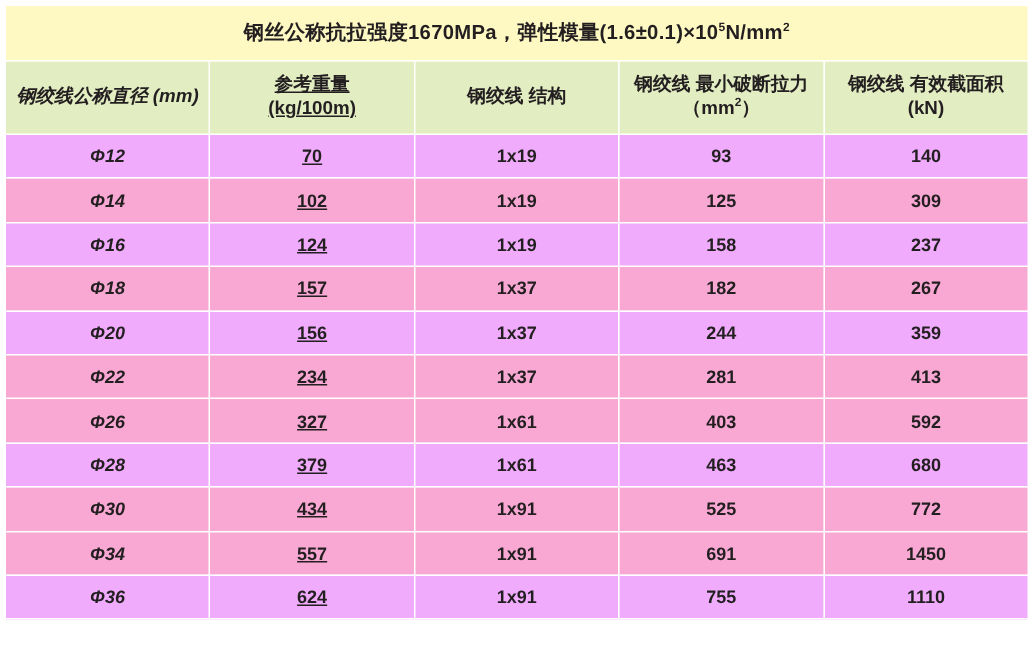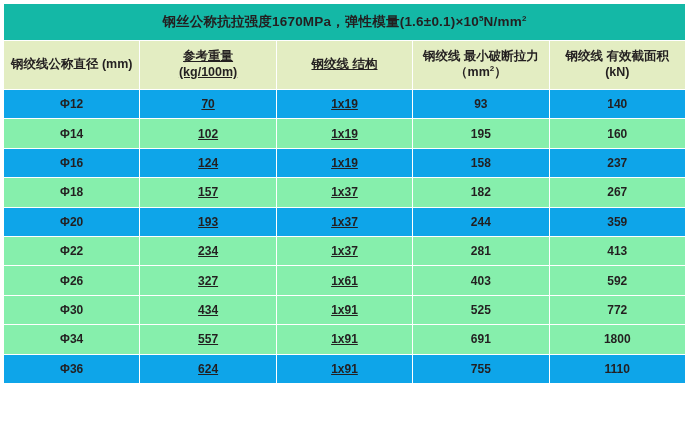--- a/index.html
+++ b/index.html
@@ -26,43 +26,43 @@
     table-layout: fixed;
   }
   table.spec td, table.spec th {
     border: 1px solid #ffffff;
     text-align: center;
     vertical-align: middle;
     font-weight: bold;
     color: #231f20;
   }
   .title-row td {
-    background: #14b8a6;
+    background: #fef9c3;
     height: 34px;
     font-size: 13.5px;
     letter-spacing: 0.2px;
     border: 1px solid #ffffff;
   }
   .head-row td {
     background: #e3edc2;
     height: 44px;
     font-size: 12.5px;
     line-height: 1.25;
     padding: 2px 4px;
   }
   .data-row td {
     height: 28.4px;
     font-size: 12px;
     padding: 0;
   }
-  .data-row.odd td { background: #0ea5e9; }
-  .data-row.even td { background: #86efac; text-align: center; }
-  .c0 { width: 150px; }
+  .data-row.odd td { background: #f0abfc; }
+  .data-row.even td { background: #f9a8d4; text-align: center; }
+  .c0 { width: 150px; font-style: italic; }
   .c1 { width: 96px; text-decoration: underline; }
-  .c2 { width: 126px; text-decoration: underline; }
+  .c2 { width: 126px; }
   .c3 { width: 160px; }
   .c4 { width: 151px; }
   sup {
     font-size: 8px;
     vertical-align: super;
     line-height: 0;
   }
 </style>
 </head>
 <body>
@@ -92,71 +92,78 @@
         <td class="c0">Φ12</td>
         <td class="c1">70</td>
         <td class="c2">1x19</td>
         <td class="c3">93</td>
         <td class="c4">140</td>
       </tr>
       <tr class="data-row even">
         <td class="c0">Φ14</td>
         <td class="c1">102</td>
         <td class="c2">1x19</td>
-        <td class="c3">195</td>
-        <td class="c4">160</td>
+        <td class="c3">125</td>
+        <td class="c4">309</td>
       </tr>
       <tr class="data-row odd">
         <td class="c0">Φ16</td>
         <td class="c1">124</td>
         <td class="c2">1x19</td>
         <td class="c3">158</td>
         <td class="c4">237</td>
       </tr>
       <tr class="data-row even">
         <td class="c0">Φ18</td>
         <td class="c1">157</td>
         <td class="c2">1x37</td>
         <td class="c3">182</td>
         <td class="c4">267</td>
       </tr>
       <tr class="data-row odd">
         <td class="c0">Φ20</td>
-        <td class="c1">193</td>
+        <td class="c1">156</td>
         <td class="c2">1x37</td>
         <td class="c3">244</td>
         <td class="c4">359</td>
       </tr>
       <tr class="data-row even">
         <td class="c0">Φ22</td>
         <td class="c1">234</td>
         <td class="c2">1x37</td>
         <td class="c3">281</td>
         <td class="c4">413</td>
       </tr>
       <tr class="data-row even">
         <td class="c0">Φ26</td>
         <td class="c1">327</td>
         <td class="c2">1x61</td>
         <td class="c3">403</td>
         <td class="c4">592</td>
       </tr>
+      <tr class="data-row odd">
+        <td class="c0">Φ28</td>
+        <td class="c1">379</td>
+        <td class="c2">1x61</td>
+        <td class="c3">463</td>
+        <td class="c4">680</td>
+      </tr>
       <tr class="data-row even">
         <td class="c0">Φ30</td>
         <td class="c1">434</td>
         <td class="c2">1x91</td>
         <td class="c3">525</td>
         <td class="c4">772</td>
       </tr>
       <tr class="data-row even">
         <td class="c0">Φ34</td>
         <td class="c1">557</td>
         <td class="c2">1x91</td>
         <td class="c3">691</td>
-        <td class="c4">1800</td>
+        <td class="c4">1450</td>
       </tr>
       <tr class="data-row odd">
         <td class="c0">Φ36</td>
         <td class="c1">624</td>
         <td class="c2">1x91</td>
         <td class="c3">755</td>
         <td class="c4">1110</td>
       </tr>
 
     </tbody>

